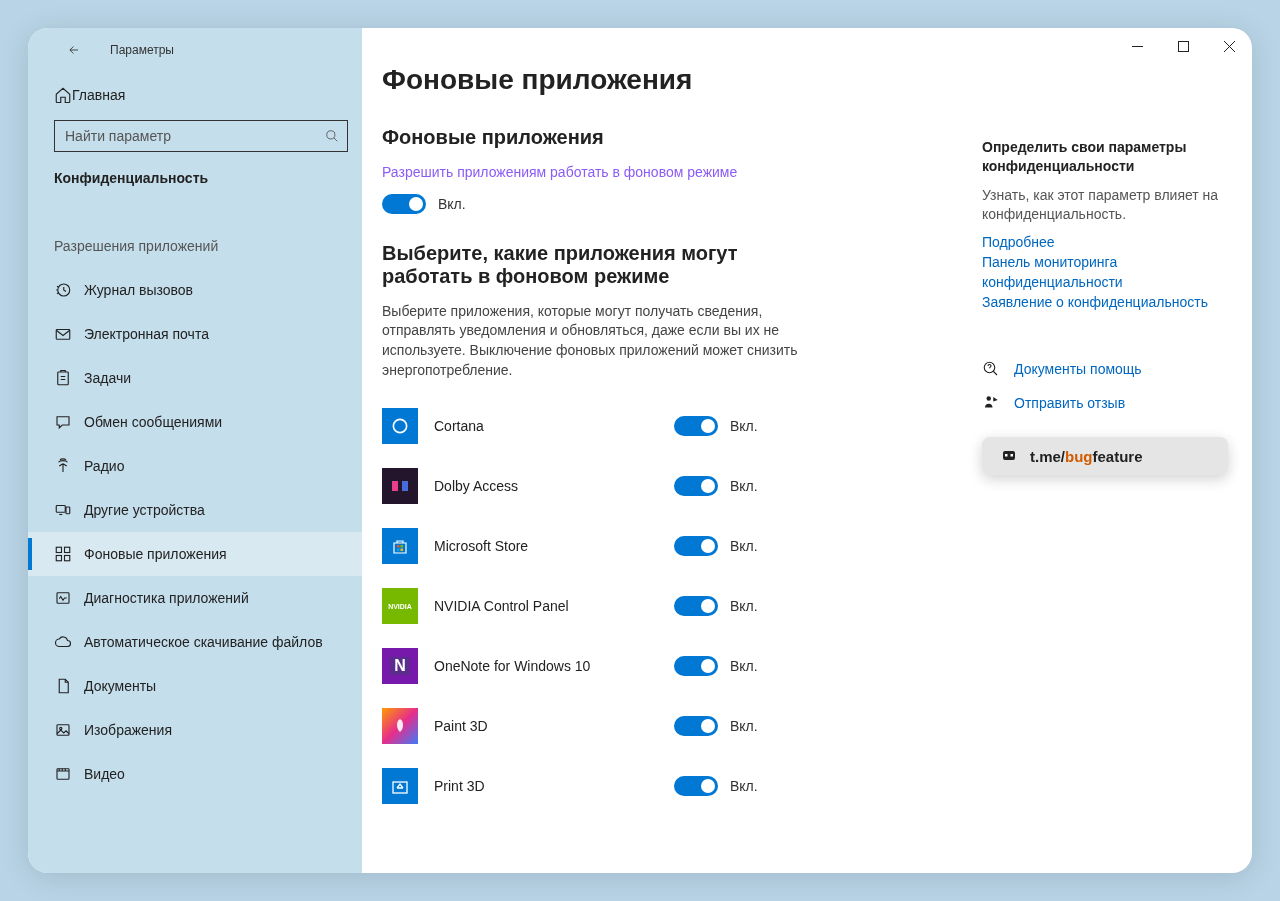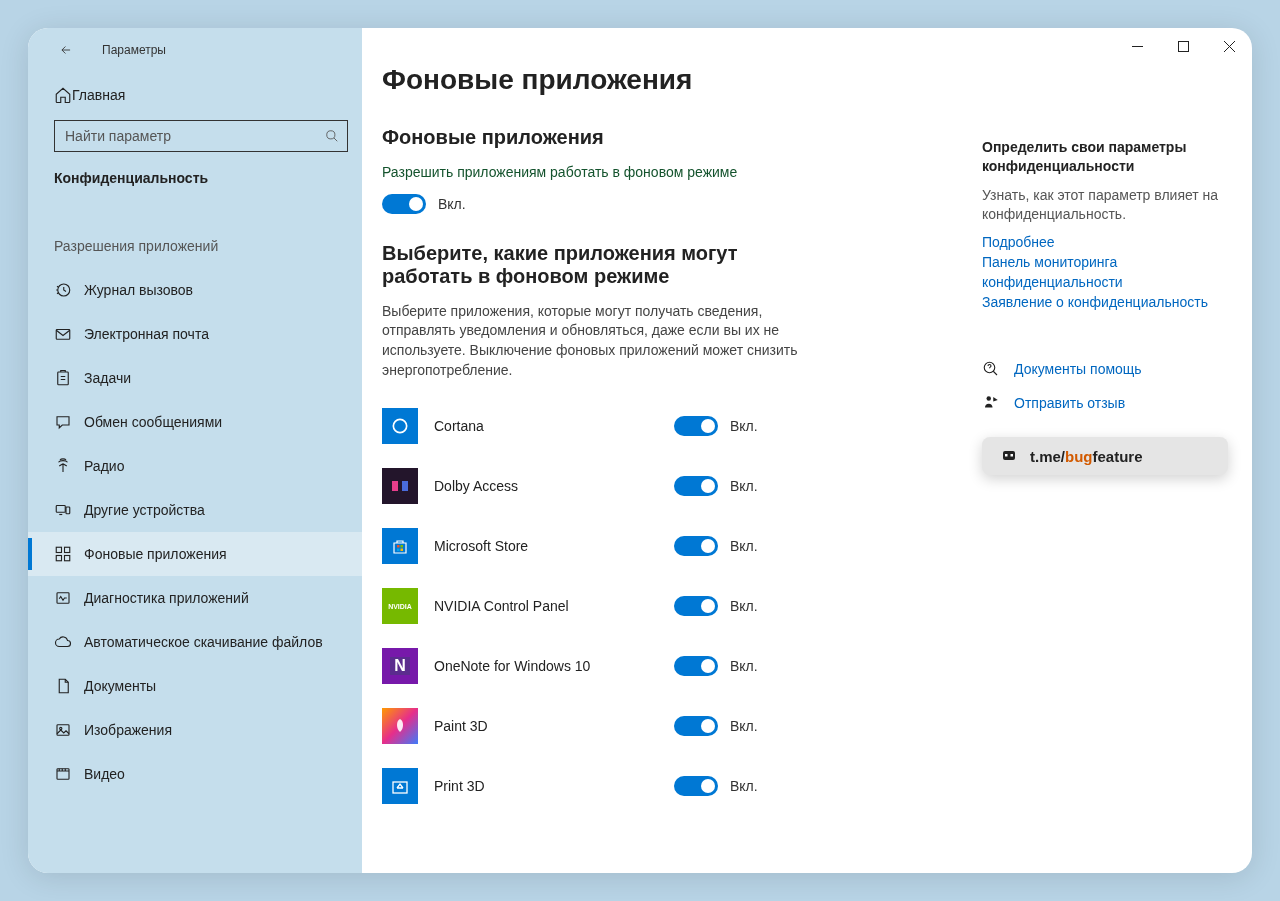--- a/index.html
+++ b/index.html
@@ -25,21 +25,21 @@
   width: 334px;
   background: #C5DEEC;
   display: flex;
   flex-direction: column;
   padding: 14px 0 0 0;
 }
 .titlebar-left {
   display: flex;
   align-items: center;
   gap: 28px;
-  padding: 0 0 18px 30px;
+  padding: 0 0 18px 38px;
   height: 34px;
 }
 .back-btn { width: 16px; height: 16px; display:flex; align-items:center; justify-content:center; cursor:pointer;}
 .app-title { font-size: 12px; color:#333;}
 .home-row {
   display:flex; align-items:center; 
   padding: 10px 26px 12px 26px;
 }
 .home-row svg{flex:none}
 .home-label{font-size:14px; color:#222;}
@@ -90,21 +90,21 @@
   width:270px; padding: 110px 24px 36px 0;
 }
 .sys-buttons{
   position:absolute; top:0; right:0; height:36px;
   display:flex;
 }
 .sys-btn{width:46px;height:36px;display:flex;align-items:center;justify-content:center;cursor:pointer;}
 
 h1.page-title{font-size:28px; font-weight:600; color:#222; margin-bottom:30px;}
 h2.section-title{font-size:20px; font-weight:600; color:#222; margin-bottom:14px;}
-.body-text{font-size:14px; color:#14532d; margin-bottom:12px; line-height:1.35;}
+.body-text{font-size:14px; color:#8b5cf6; margin-bottom:12px; line-height:1.35;}
 .desc{font-size:14px; color:#444; line-height:1.4; max-width:430px; margin-bottom:16px;}
 
 .toggle-row{display:flex; align-items:center; gap:12px; margin-bottom:28px;}
 .toggle{
   width:44px;height:20px;border-radius:10px;background:#0078D4;position:relative;cursor:pointer;flex:none;
 }
 .toggle::after{
   content:"";position:absolute;right:3px;top:3px;width:14px;height:14px;border-radius:50%;background:#fff;
 }
 .toggle-label{font-size:14px;color:#333;}

